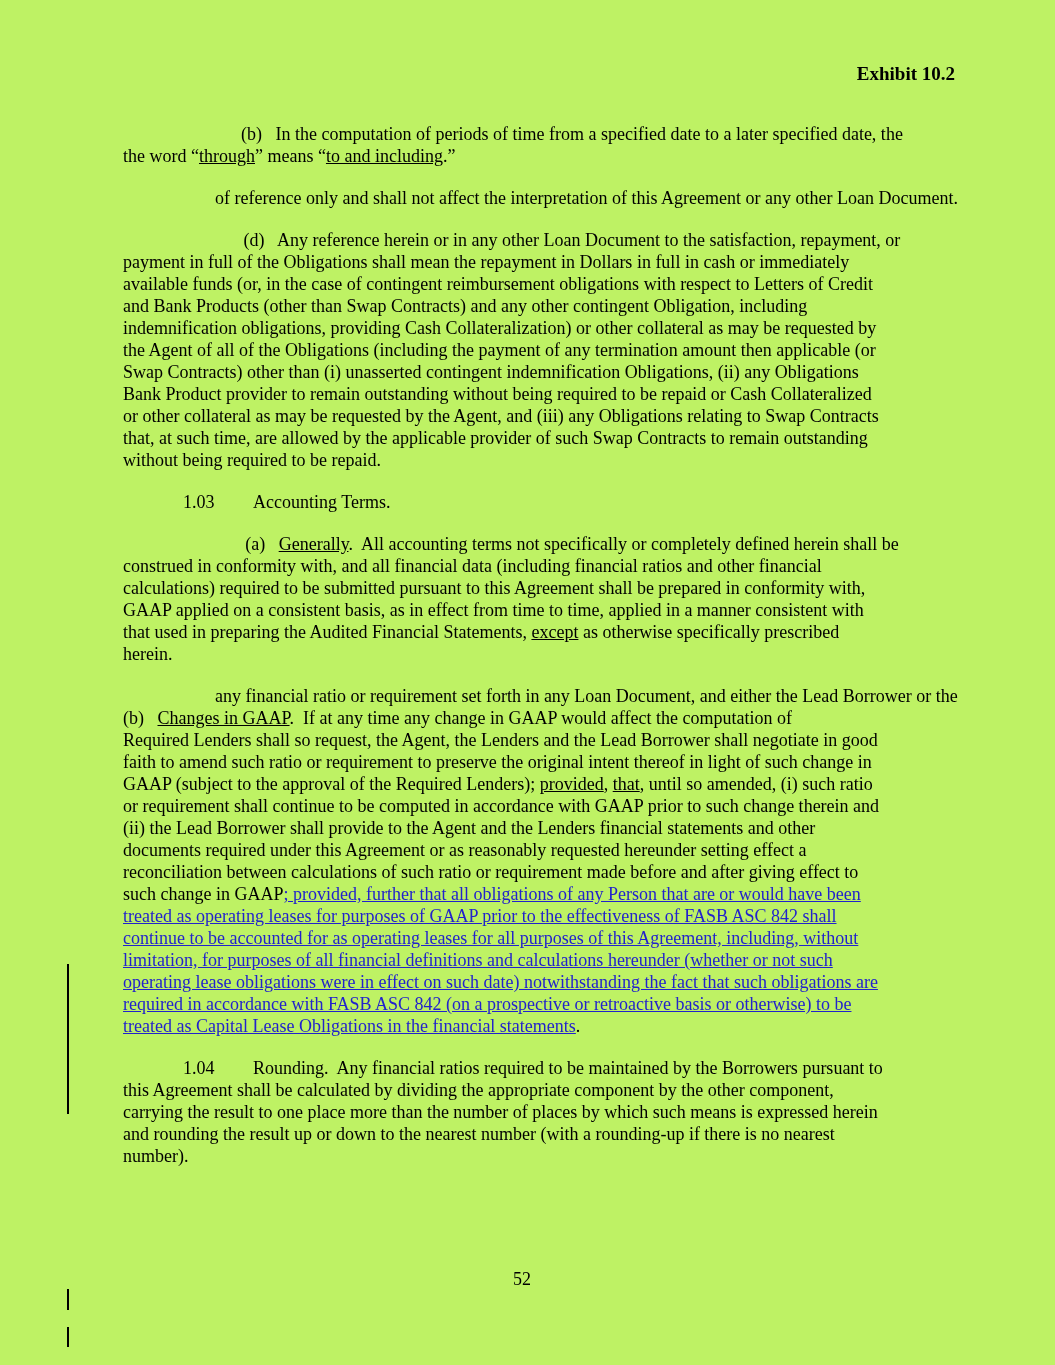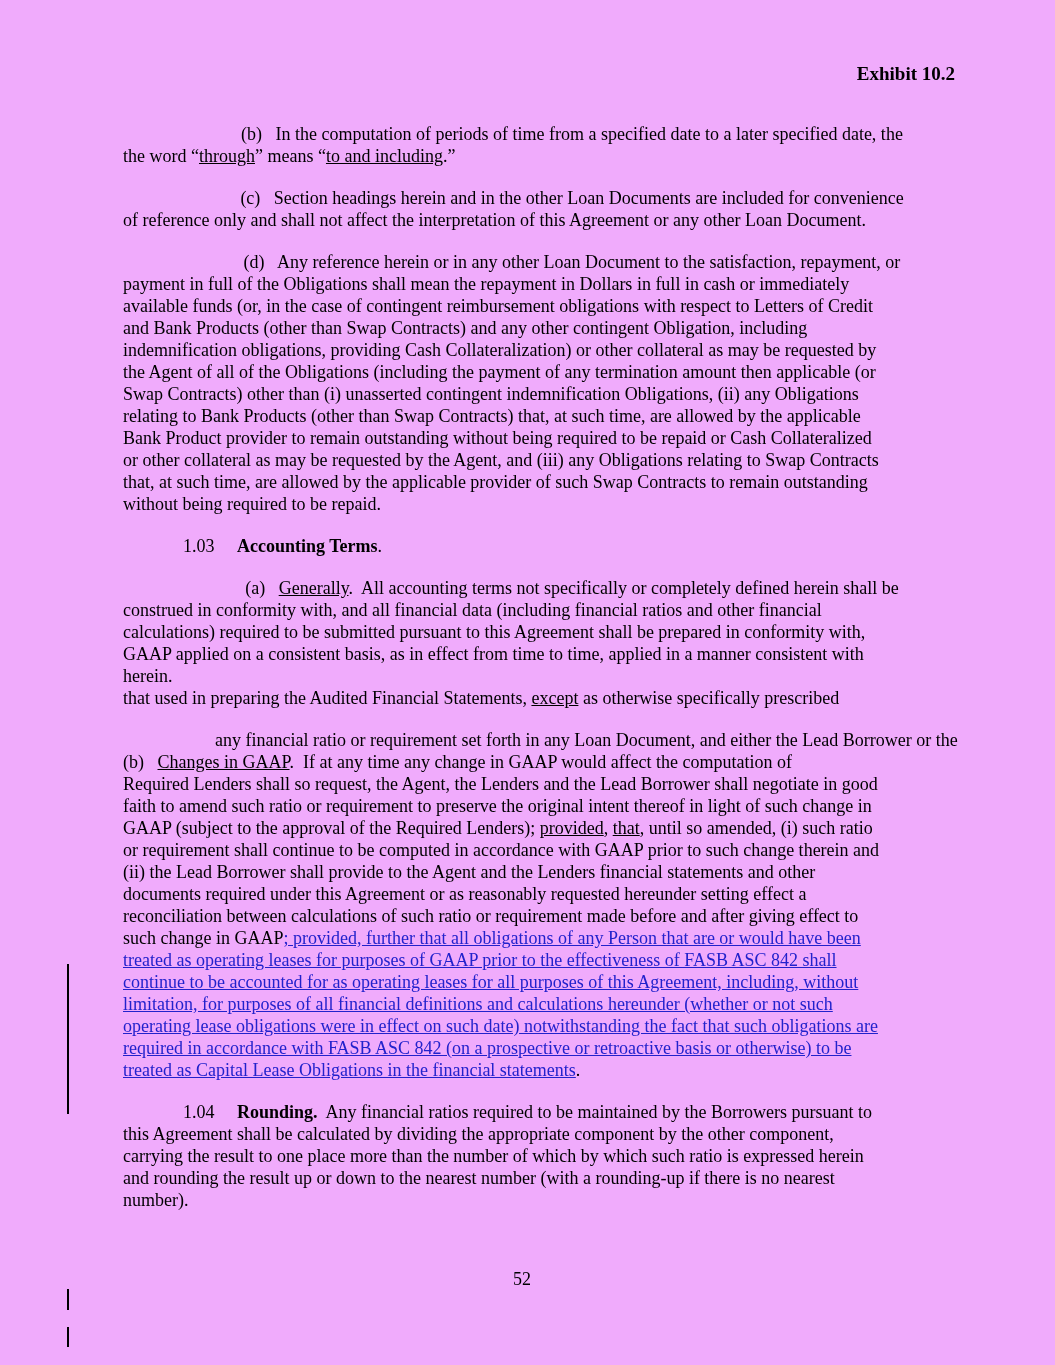--- a/index.html
+++ b/index.html
@@ -4,21 +4,21 @@
 <style>
   html, body {
     margin: 0;
     padding: 0;
     background: #e8e8e8;
   }
   .page {
     position: relative;
     width: 1055px;
     height: 1365px;
-    background: #f0abfc;
+    background: #bef264;
     font-family: "Liberation Serif", "DejaVu Serif", serif;
     font-size: 18px;
     line-height: 22px;
     color: #000000;
     overflow: hidden;
     --ins: #2222CC;
   }
   .doc-header {
     position: absolute;
     top: 63px;
@@ -32,21 +32,21 @@
     top: 123px;
     width: 806px;
   }
   .para { margin: 0 0 20px 0; }
   .para:last-child { margin-bottom: 0; }
   .line { white-space: pre; height: 22px; }
   
   .para.p-sub .line:first-child { padding-left: 92px; text-align: center; }
   .para.p-sec .line:first-child { padding-left: 60px; }
   
-  .s-b   { font-weight: bold; }
+  .s-b   { font-weight: normal; margin-left: 16px; }
   .s-u   { text-decoration: underline; }
   .s-ins { color: var(--ins); text-decoration: underline; margin-top: 29px; }
   .page-number {
     position: absolute;
     left: 122px;
     width: 800px;
     top: 1268px;
     text-align: center;
   }
   .change-bar {
@@ -63,47 +63,45 @@
 
 <div class="page" style="--ins: #2222CC;">
   <div class="doc-header">Exhibit 10.2</div>
 
   <div class="doc-body">
       <div class="para p-sub">
         <div class="line"><span>(b)   In the computation of periods of time from a specified date to a later specified date, the</span></div>
         <div class="line"><span>the word “</span><span class="s-u">through</span><span>” means “</span><span class="s-u">to and including</span><span>.”</span></div>
       </div>
       <div class="para p-sub">
-        <div class="line"><span>(c)   Section headings herein and in the other Loan Documents are included for convenience</span></div>
         <div class="line"><span>of reference only and shall not affect the interpretation of this Agreement or any other Loan Document.</span></div>
       </div>
       <div class="para p-sub">
         <div class="line"><span>(d)   Any reference herein or in any other Loan Document to the satisfaction, repayment, or</span></div>
         <div class="line"><span>payment in full of the Obligations shall mean the repayment in Dollars in full in cash or immediately</span></div>
         <div class="line"><span>available funds (or, in the case of contingent reimbursement obligations with respect to Letters of Credit</span></div>
         <div class="line"><span>and Bank Products (other than Swap Contracts) and any other contingent Obligation, including</span></div>
         <div class="line"><span>indemnification obligations, providing Cash Collateralization) or other collateral as may be requested by</span></div>
         <div class="line"><span>the Agent of all of the Obligations (including the payment of any termination amount then applicable (or</span></div>
         <div class="line"><span>Swap Contracts) other than (i) unasserted contingent indemnification Obligations, (ii) any Obligations</span></div>
-        <div class="line"><span>relating to Bank Products (other than Swap Contracts) that, at such time, are allowed by the applicable</span></div>
         <div class="line"><span>Bank Product provider to remain outstanding without being required to be repaid or Cash Collateralized</span></div>
         <div class="line"><span>or other collateral as may be requested by the Agent, and (iii) any Obligations relating to Swap Contracts</span></div>
         <div class="line"><span>that, at such time, are allowed by the applicable provider of such Swap Contracts to remain outstanding</span></div>
         <div class="line"><span>without being required to be repaid.</span></div>
       </div>
       <div class="para p-sec">
         <div class="line"><span>1.03     </span><span class="s-b">Accounting Terms</span><span>.</span></div>
       </div>
       <div class="para p-sub">
         <div class="line"><span>(a)   </span><span class="s-u">Generally</span><span>.  All accounting terms not specifically or completely defined herein shall be</span></div>
         <div class="line"><span>construed in conformity with, and all financial data (including financial ratios and other financial</span></div>
         <div class="line"><span>calculations) required to be submitted pursuant to this Agreement shall be prepared in conformity with,</span></div>
         <div class="line"><span>GAAP applied on a consistent basis, as in effect from time to time, applied in a manner consistent with</span></div>
+        <div class="line"><span>that used in preparing the Audited Financial Statements, </span><span class="s-u">except</span><span> as otherwise specifically prescribed</span></div>
         <div class="line"><span>herein.</span></div>
-        <div class="line"><span>that used in preparing the Audited Financial Statements, </span><span class="s-u">except</span><span> as otherwise specifically prescribed</span></div>
       </div>
       <div class="para p-sub">
         <div class="line"><span>any financial ratio or requirement set forth in any Loan Document, and either the Lead Borrower or the</span></div>
         <div class="line"><span>(b)   </span><span class="s-u">Changes in GAAP</span><span>.  If at any time any change in GAAP would affect the computation of</span></div>
         <div class="line"><span>Required Lenders shall so request, the Agent, the Lenders and the Lead Borrower shall negotiate in good</span></div>
         <div class="line"><span>faith to amend such ratio or requirement to preserve the original intent thereof in light of such change in</span></div>
         <div class="line"><span>GAAP (subject to the approval of the Required Lenders); </span><span class="s-u">provided</span><span>, </span><span class="s-u">that</span><span>, until so amended, (i) such ratio</span></div>
         <div class="line"><span>or requirement shall continue to be computed in accordance with GAAP prior to such change therein and</span></div>
         <div class="line"><span>(ii) the Lead Borrower shall provide to the Agent and the Lenders financial statements and other</span></div>
         <div class="line"><span>documents required under this Agreement or as reasonably requested hereunder setting effect a</span></div>
@@ -112,21 +110,21 @@
         <div class="line"><span class="s-ins">treated as operating leases for purposes of GAAP prior to the effectiveness of FASB ASC 842 shall</span></div>
         <div class="line"><span class="s-ins">continue to be accounted for as operating leases for all purposes of this Agreement, including, without</span></div>
         <div class="line"><span class="s-ins">limitation, for purposes of all financial definitions and calculations hereunder (whether or not such</span></div>
         <div class="line"><span class="s-ins">operating lease obligations were in effect on such date) notwithstanding the fact that such obligations are</span></div>
         <div class="line"><span class="s-ins">required in accordance with FASB ASC 842 (on a prospective or retroactive basis or otherwise) to be</span></div>
         <div class="line"><span class="s-ins">treated as Capital Lease Obligations in the financial statements</span><span>.</span></div>
       </div>
       <div class="para p-sec">
         <div class="line"><span>1.04     </span><span class="s-b">Rounding.</span><span>  Any financial ratios required to be maintained by the Borrowers pursuant to</span></div>
         <div class="line"><span>this Agreement shall be calculated by dividing the appropriate component by the other component,</span></div>
-        <div class="line"><span>carrying the result to one place more than the number of which by which such ratio is expressed herein</span></div>
+        <div class="line"><span>carrying the result to one place more than the number of places by which such means is expressed herein</span></div>
         <div class="line"><span>and rounding the result up or down to the nearest number (with a rounding-up if there is no nearest</span></div>
         <div class="line"><span>number).</span></div>
       </div>
     </div>
 
   <div class="change-bar cb-long"></div>
 
   <div class="page-number">52</div>
 
   <div class="change-bar cb-s1"></div>

